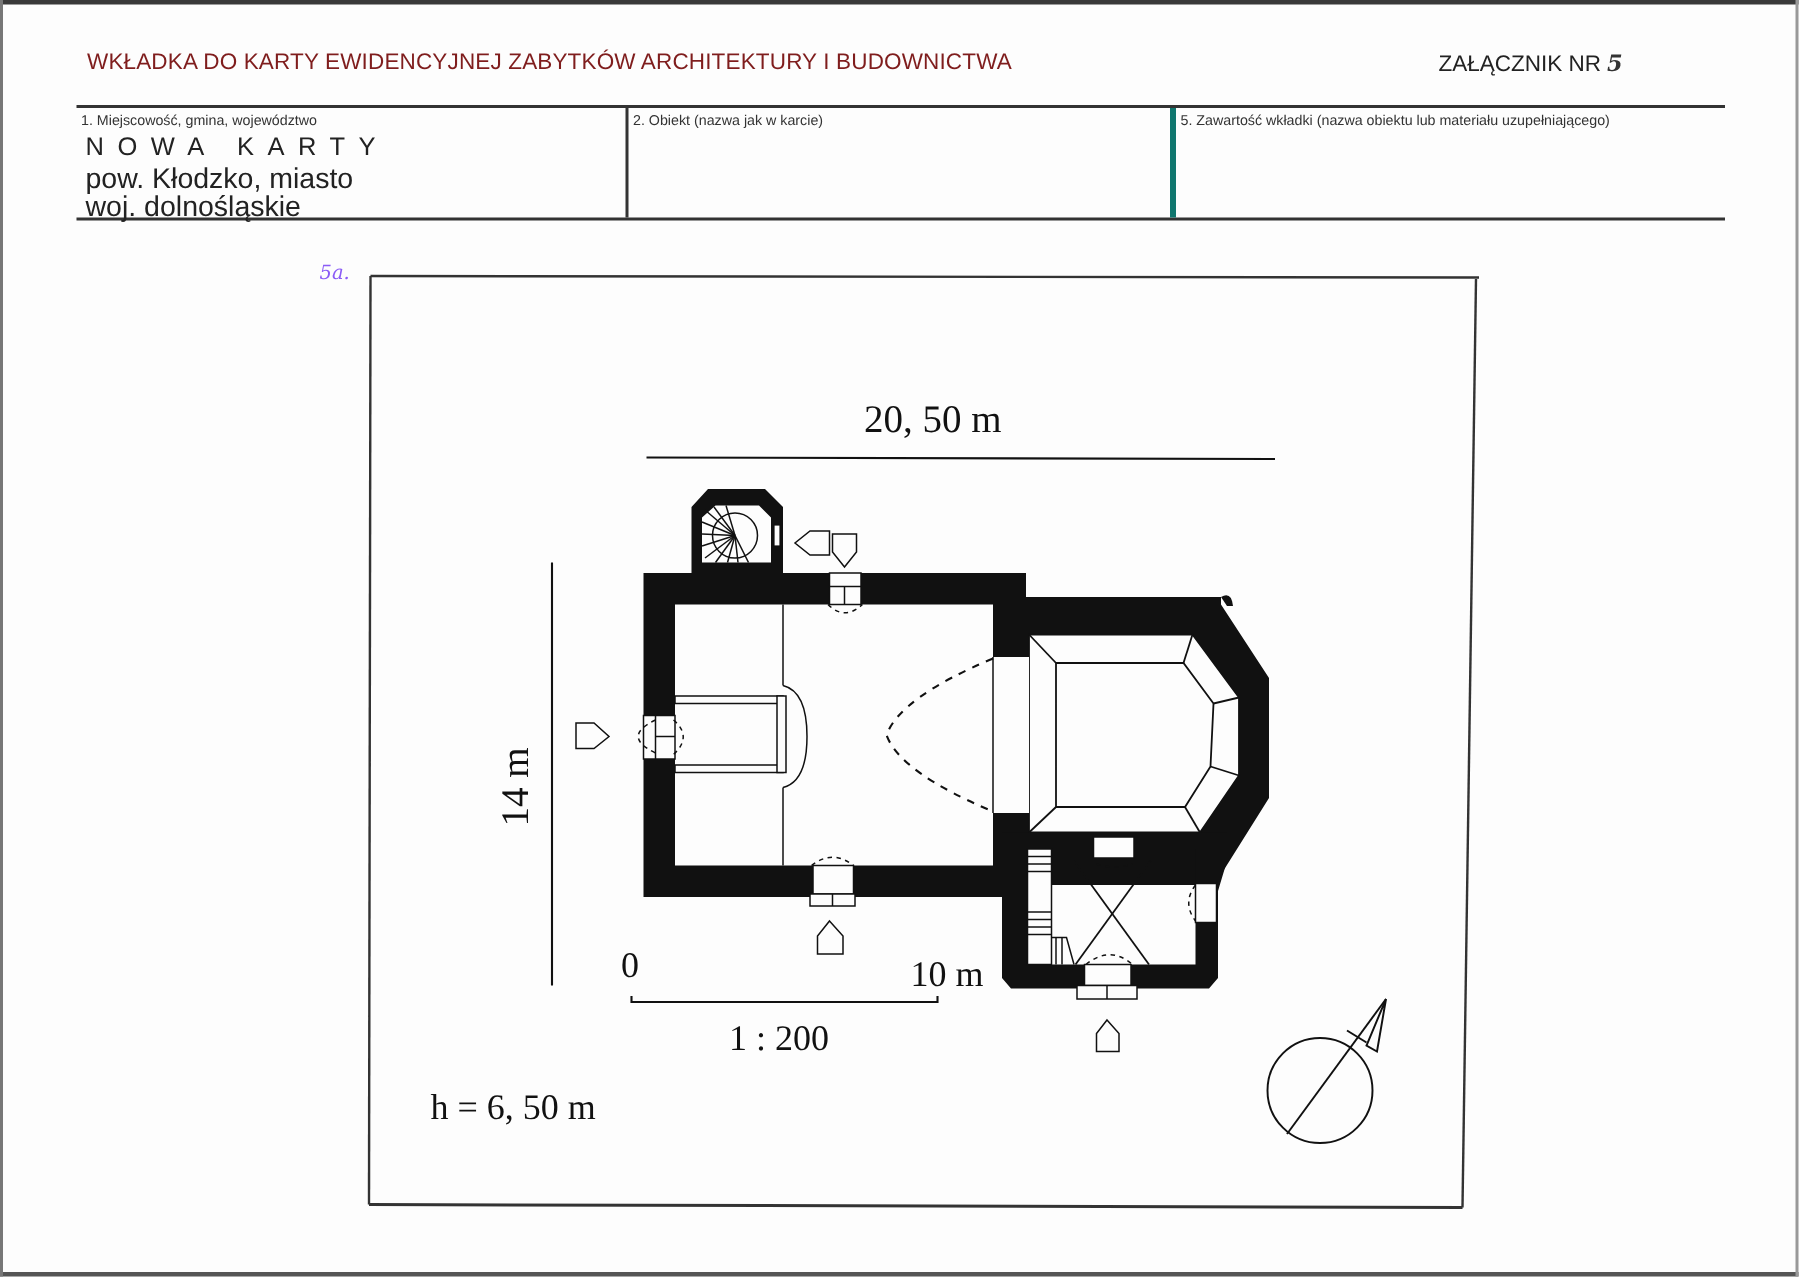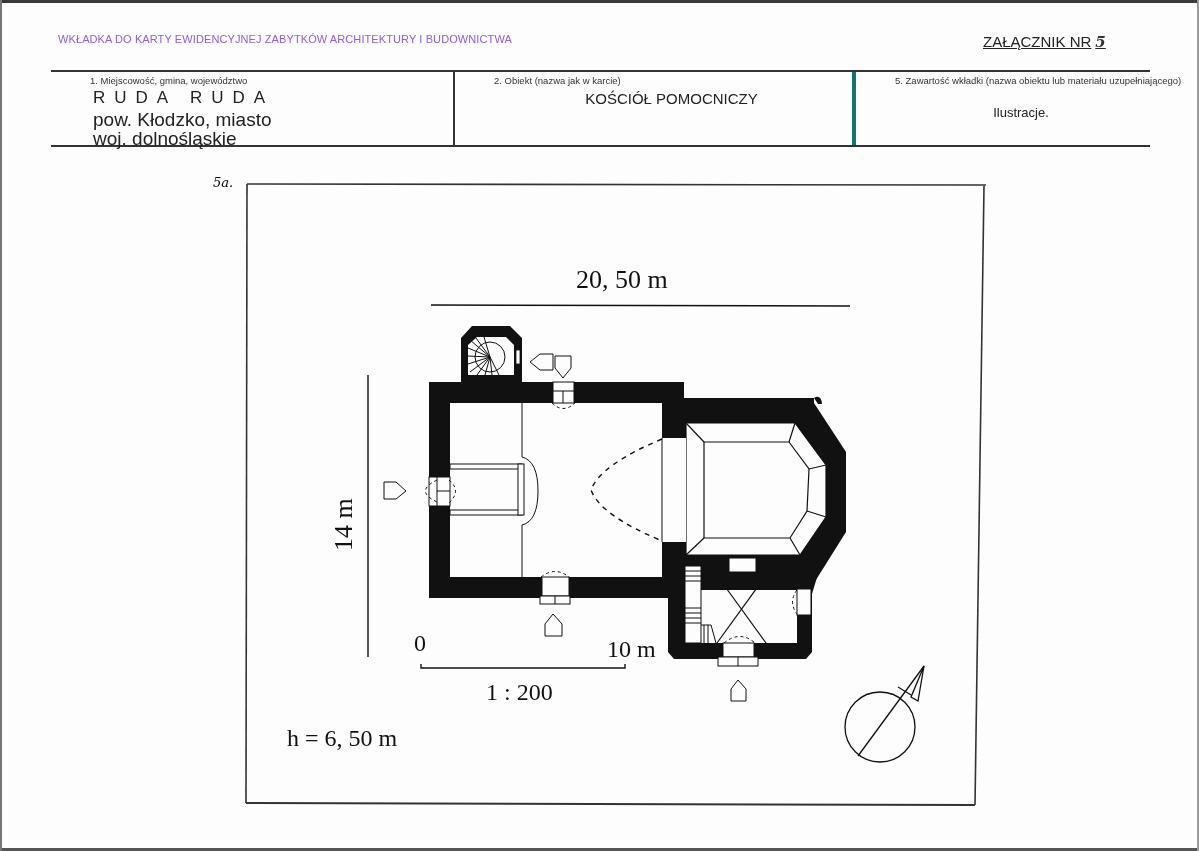--- a/index.html
+++ b/index.html
@@ -8,70 +8,68 @@
     background: #fdfdfd;
     font-family: "Liberation Sans", sans-serif;
     color: #1a1a1a;
     position: relative;
   }
   .scan-edge-top { position: absolute; left: 0; top: 0; width: 1199px; height: 3px; background: #3a3a3a; }
   .scan-edge-bottom { position: absolute; left: 0; bottom: 0; width: 1199px; height: 3px; background: #555; }
   .scan-edge-left { position: absolute; left: 0; top: 0; width: 2px; height: 851px; background: #777; }
   .scan-edge-right { position: absolute; right: 0; top: 0; width: 2px; height: 851px; background: #999; }
 
-  .doc-title { position: absolute; left: 58px; top: 33px; font-size: 11px; letter-spacing: 0.1px; color: #8b5cf6; }
-  .annex { position: absolute; left: 983px; top: 33px; font-size: 15px; color: #222; text-decoration: underline; }
+  .doc-title { position: absolute; left: 58px; top: 33px; font-size: 15px; letter-spacing: 0.1px; color: #7f1d1d; }
+  .annex { position: absolute; left: 959px; top: 33px; font-size: 15px; color: #222; }
   .annex .num { font-family: "DejaVu Serif", serif; font-style: italic; font-weight: bold; color: #333; margin-left: 4px; }
 
   .header-table {
     position: absolute; left: 51px; top: 70px; width: 1099px; height: 77px;
     border-top: 2px solid #333; border-bottom: 2px solid #333;
     display: flex; box-sizing: border-box;
   }
-  .cell { position: relative; box-sizing: border-box; height: 100%; margin-left: 36px; }
+  .cell { position: relative; box-sizing: border-box; height: 100%; }
   .cell-1 { width: 368px; border-right: 2px solid #333; }
   .cell-2 { width: 365px; border-right: 4px solid #0f766e; }
   .cell-3 { flex: 1; }
   .cell-label { position: absolute; left: 3px; top: 3px; font-size: 9.5px; color: #333; white-space: nowrap; }
   .place-name { position: absolute; left: 6px; top: 16px; font-size: 17px; letter-spacing: 9px; color: #222; }
   .place-line { position: absolute; left: 6px; font-size: 19px; color: #222; white-space: nowrap; }
   .obj-line { position: absolute; width: 100%; text-align: center; font-size: 15px; color: #222; }
   .content-line { position: absolute; width: 100%; text-align: center; font-size: 13px; top: 33px; color: #222; }
 
-  .fig-label { position: absolute; left: 213px; top: 175px; font-family: "DejaVu Serif", serif; font-style: italic; font-size: 13px; color: #000000; }
+  .fig-label { position: absolute; left: 213px; top: 175px; font-family: "DejaVu Serif", serif; font-style: italic; font-size: 13px; color: #8b5cf6; }
   .drawing { position: absolute; left: 0; top: 0; }
   .serif { font-family: "Liberation Serif", serif; fill: #111; }
 </style>
 </head>
 <body>
 
 <div class="scan-edge-top"></div>
 <div class="scan-edge-bottom"></div>
 <div class="scan-edge-left"></div>
 <div class="scan-edge-right"></div>
 
 <div class="doc-title">WKŁADKA DO KARTY EWIDENCYJNEJ ZABYTKÓW ARCHITEKTURY I BUDOWNICTWA</div>
 <div class="annex">
   <span>ZAŁĄCZNIK NR</span><span class="num">5</span>
 </div>
 
 <div class="header-table">
   <div class="cell cell-1">
     <div class="cell-label">1. Miejscowość, gmina, województwo</div>
-    <div class="place-name">RUDA RUDA</div>
+    <div class="place-name">NOWA KARTY</div>
     <div class="place-line" style="top:37px">pow. Kłodzko, miasto</div>
     <div class="place-line" style="top:56px">woj. dolnośląskie</div>
   </div>
   <div class="cell cell-2">
     <div class="cell-label">2. Obiekt (nazwa jak w karcie)</div>
-    <div class="obj-line" style="top:18px">KOŚCIÓŁ POMOCNICZY</div>
   </div>
   <div class="cell cell-3">
     <div class="cell-label">5. Zawartość wkładki (nazwa obiektu lub materiału uzupełniającego)</div>
-    <div class="content-line">Ilustracje.</div>
   </div>
 </div>
 
 <div class="fig-label">5a.</div>
 
 <svg class="drawing" width="1199" height="851" viewBox="0 0 1199 851">
 
   <g>
     <line x1="247" y1="184" x2="986" y2="185" stroke="#333" stroke-width="1.6"></line>
     <line x1="247" y1="184" x2="246" y2="803" stroke="#333" stroke-width="1.6"></line>

